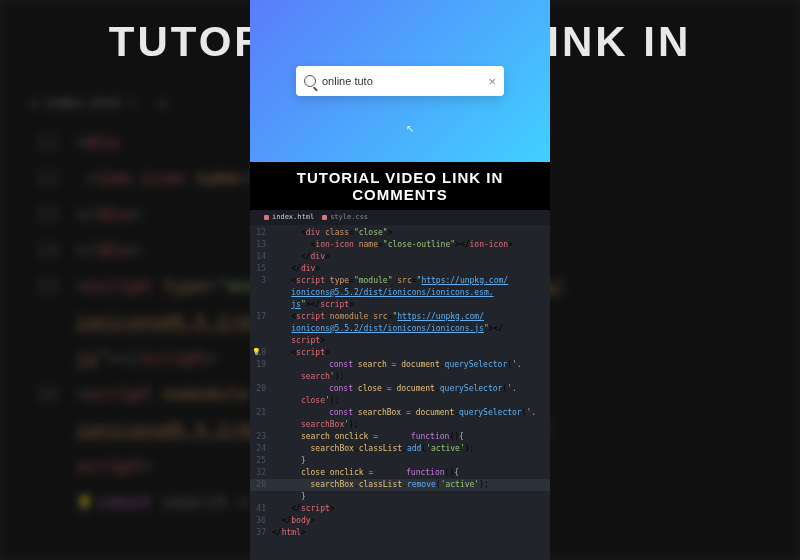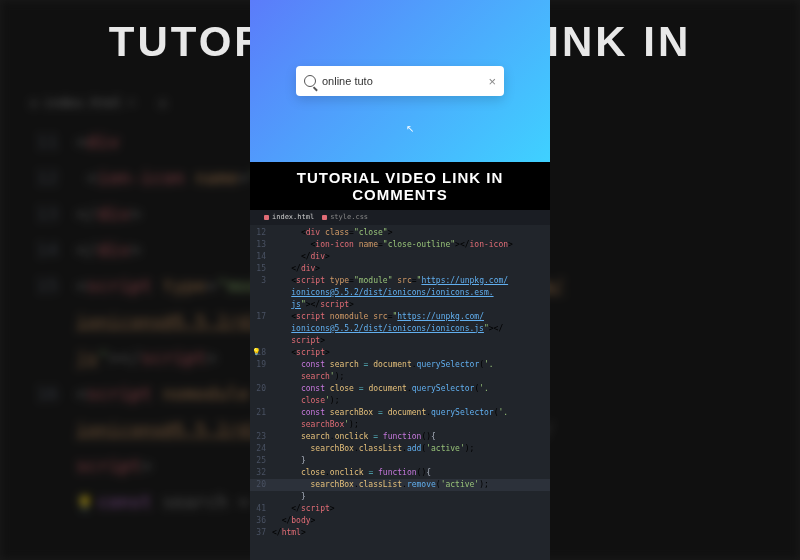--- a/index.html
+++ b/index.html
@@ -162,21 +162,21 @@
 }
 .mini-line.hl { background: #2c313a; }
 .mini-line .ln {
   width: 14px;
   text-align: right;
   color: #495162;
   margin-right: 6px;
   flex-shrink: 0;
 }
 .mini-line .code { flex: 1; overflow: hidden; }
-.kw2 { color: #c678dd; }
+.kw2 { color: #c678dd; margin-left: 28px; }
 .tag2 { color: #e06c75; }
 .attr2 { color: #d19a66; text-align: right; }
 .str2 { color: #98c379; }
 .link2 { color: #61afef; text-decoration: underline; }
 .br2 { color: #abb2bf; }
 .fn2 { color: #61afef; }
 .var2 { color: #e5c07b; }
 .op2 { color: #56b6c2; }
 .sel2 { color: #e06c75; }
 .lightbulb {

